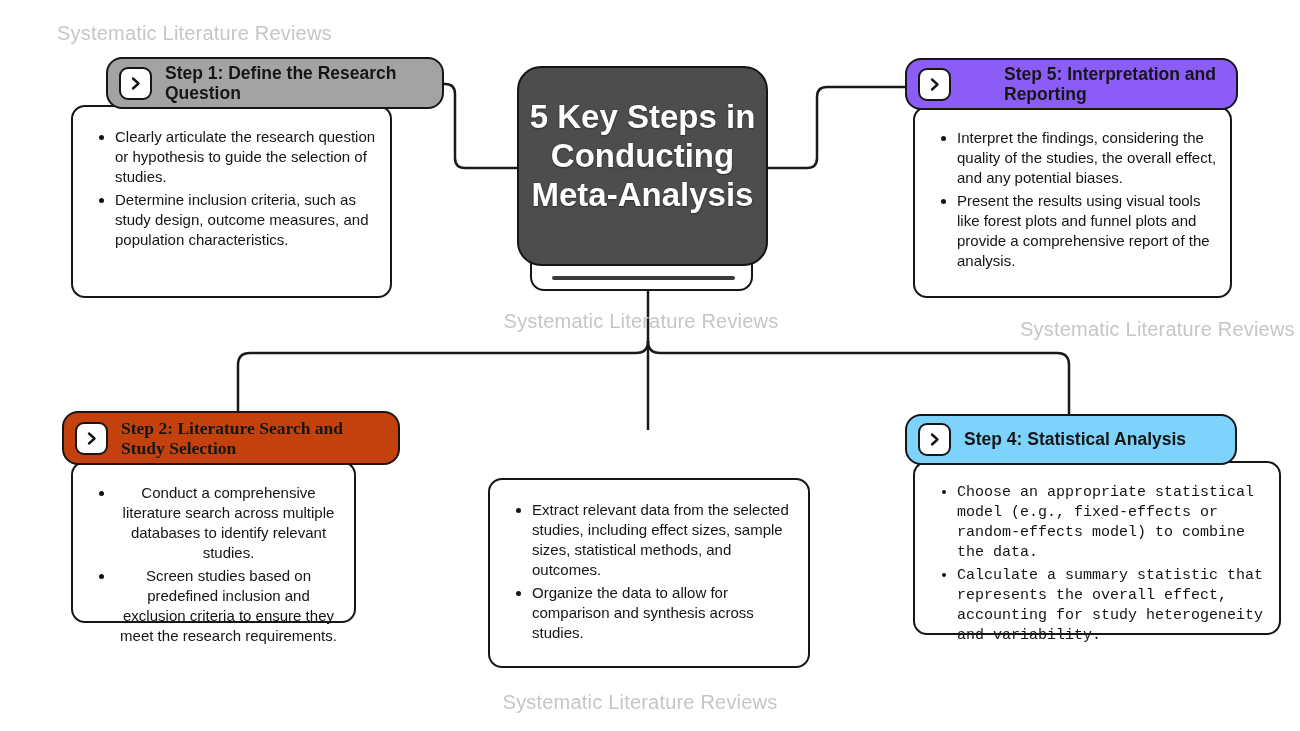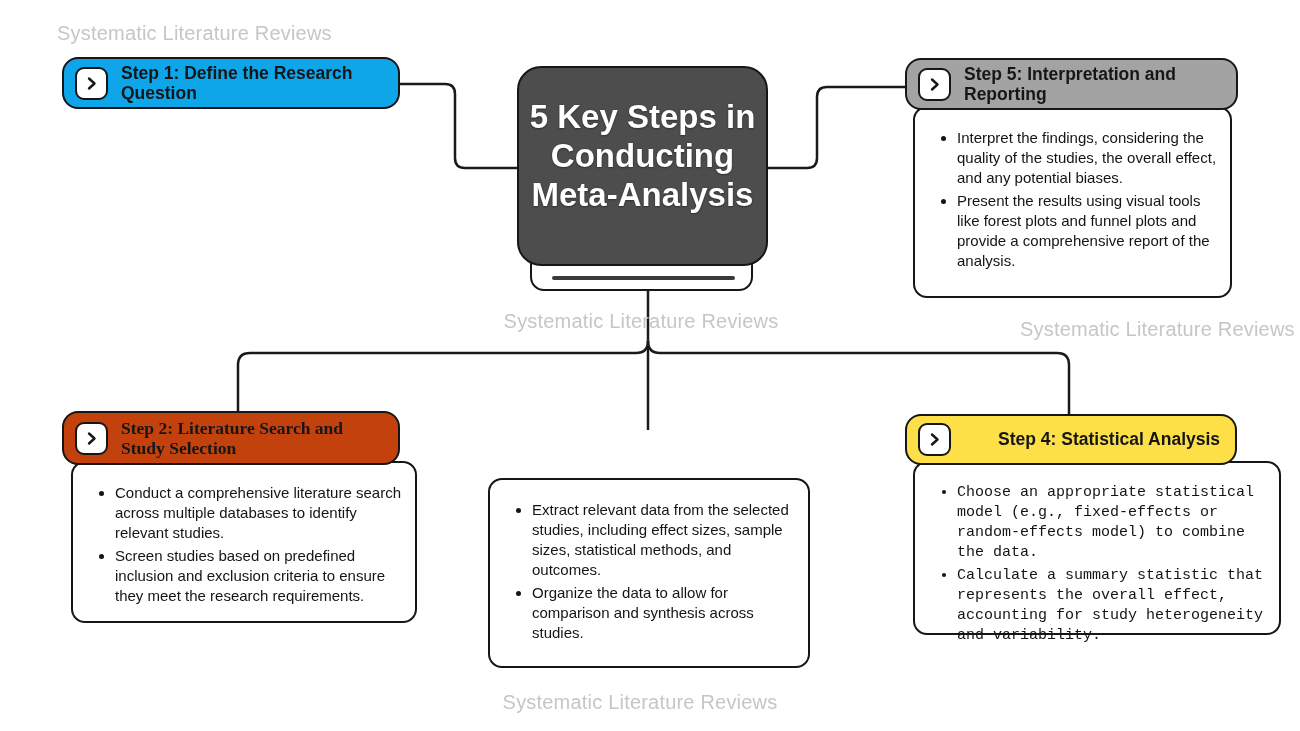--- a/index.html
+++ b/index.html
@@ -50,21 +50,21 @@
     position:absolute;box-sizing:border-box;background:#ffffff;border:2px solid #161616;border-radius:14px;
     z-index:2;padding:20px 12px 8px 16px;
   }
   .step-body ul{margin:0;padding-left:26px;list-style:disc;}
   .step-body li{font-size:15px;line-height:1.33;margin-bottom:3px;color:#141414;}
 
   
   .s1h{left:62px;top:57px;width:338px;height:52px;}
   .s1b{left:71px;top:105px;width:321px;height:193px;}
   .s2h{left:62px;top:411px;width:338px;height:54px;}
-  .s2b{left:71px;top:461px;width:346px;height:162px;}
+  .s2b{left:71px;top:461px;width:285px;height:162px;text-align:center;}
   .s3h{left:478px;top:430px;width:342px;height:52px;}
   .s3b{left:488px;top:478px;width:322px;height:190px;}
   .s4h{left:905px;top:414px;width:332px;height:51px;}
   .s4b{left:913px;top:461px;width:368px;height:174px;font-family:Liberation Mono, monospace;}
   .s5h{left:905px;top:58px;width:333px;height:52px;}
   .s5b{left:913px;top:106px;width:319px;height:192px;}
 </style>
 </head>
 <body>
 
@@ -87,21 +87,27 @@
     <div class="base-line"></div>
   </div>
   <div class="center-box" style="background: rgb(77, 77, 77);">
     <div class="center-title">
       <div>5 Key Steps in</div>
       <div>Conducting</div>
       <div>Meta-Analysis</div>
     </div>
   </div>
 
-  <div class="step-header s1h" style="background: #0ea5e9;">
+  <div class="step-body s1b">
+    <ul>
+      <li>Clearly articulate the research question or hypothesis to guide the selection of studies.</li>
+      <li>Determine inclusion criteria, such as study design, outcome measures, and population characteristics.</li>
+    </ul>
+  </div>
+  <div class="step-header s1h" style="background: #a3a3a3; margin-left: 44px;">
     <span class="chev">
       <svg width="15" height="15" viewBox="0 0 15 15">
           <path d="M5 2.5 L10.5 7.5 L5 12.5" fill="none" stroke="#161616" stroke-width="2.4" stroke-linecap="round" stroke-linejoin="round"></path>
         </svg>
     </span>
     <span class="step-title">Step 1: Define the Research Question</span>
   </div>
 
   <div class="step-body s2b">
     <ul>
@@ -124,36 +130,36 @@
       <li>Organize the data to allow for comparison and synthesis across studies.</li>
     </ul>
   </div>
 
   <div class="step-body s4b">
     <ul>
       <li>Choose an appropriate statistical model (e.g., fixed-effects or random-effects model) to combine the data.</li>
       <li>Calculate a summary statistic that represents the overall effect, accounting for study heterogeneity and variability.</li>
     </ul>
   </div>
-  <div class="step-header s4h" style="background: #fde047; gap: 34px;">
+  <div class="step-header s4h" style="background: #7dd3fc;">
     <span class="chev">
       <svg width="15" height="15" viewBox="0 0 15 15">
           <path d="M5 2.5 L10.5 7.5 L5 12.5" fill="none" stroke="#161616" stroke-width="2.4" stroke-linecap="round" stroke-linejoin="round"></path>
         </svg>
     </span>
     <span class="step-title">Step 4: Statistical Analysis</span>
   </div>
 
   <div class="step-body s5b">
     <ul>
       <li>Interpret the findings, considering the quality of the studies, the overall effect, and any potential biases.</li>
       <li>Present the results using visual tools like forest plots and funnel plots and provide a comprehensive report of the analysis.</li>
     </ul>
   </div>
-  <div class="step-header s5h" style="background: #a3a3a3;">
+  <div class="step-header s5h" style="background: #8b5cf6; gap: 40px;">
     <span class="chev">
       <svg width="15" height="15" viewBox="0 0 15 15">
           <path d="M5 2.5 L10.5 7.5 L5 12.5" fill="none" stroke="#161616" stroke-width="2.4" stroke-linecap="round" stroke-linejoin="round"></path>
         </svg>
     </span>
     <span class="step-title">Step 5: Interpretation and Reporting</span>
   </div>
 
 </div>
 

